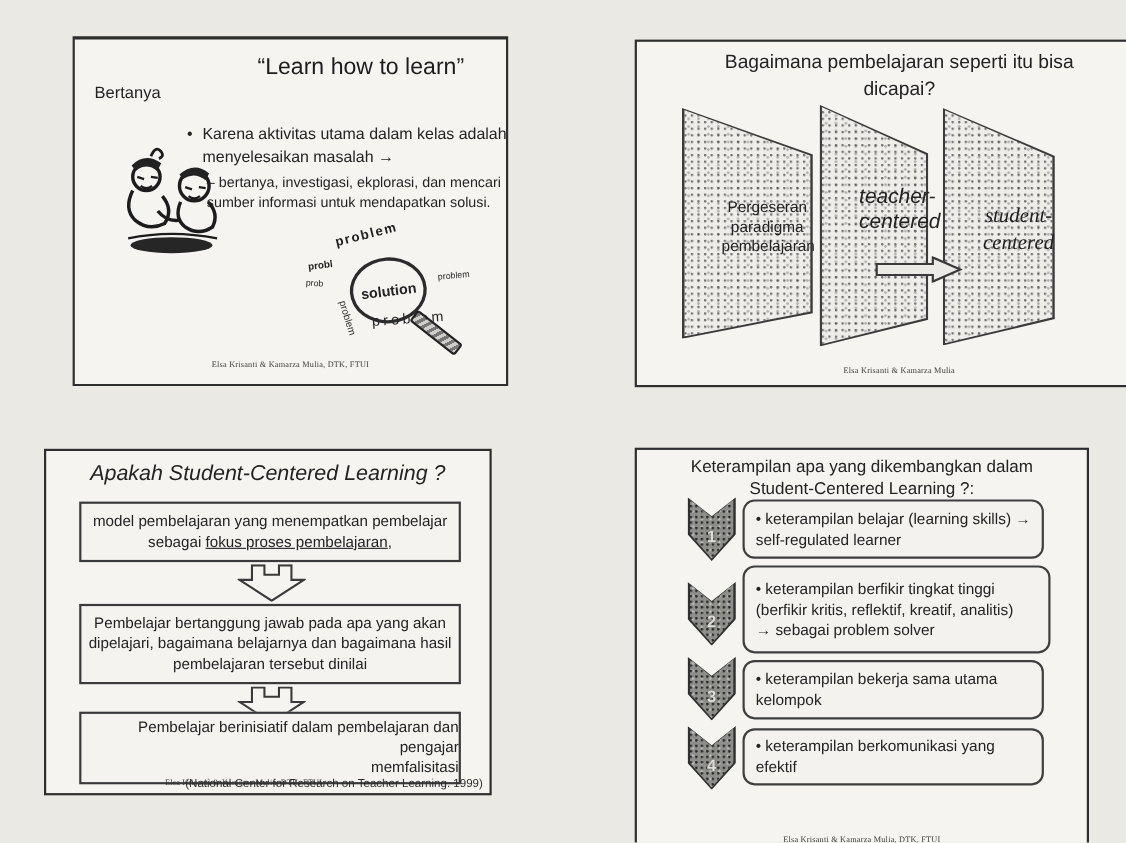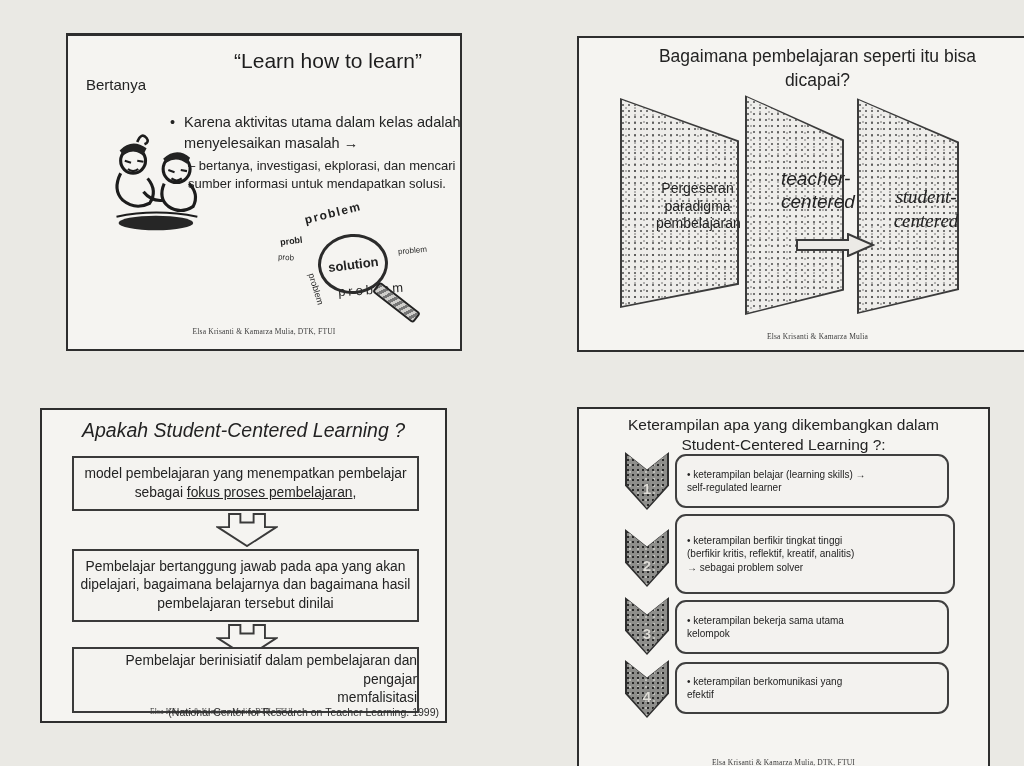--- a/index.html
+++ b/index.html
@@ -97,21 +97,21 @@
       radial-gradient(circle at 1px 1px, rgba(15,15,15,.8) 1px, transparent 1.4px),
       radial-gradient(circle at 3px 4px, rgba(230,230,225,.5) 1px, transparent 1.3px);
     background-size:5px 5px, 8px 7px;}
   .chev .num{position:absolute;left:0;right:0;top:48%;text-align:center;
     font-size:15px;font-weight:bold;color:#dedcd6;text-shadow:0 0 2px #555;}
   .chev-0{left:46px;top:43px;height:58px;}
   .chev-1{left:46px;top:120px;height:58px;}
   .chev-2{left:46px;top:188px;height:58px;}
   .chev-3{left:46px;top:251px;height:58px;}
   .s4-box{position:absolute;left:96px;width:274px;border:2px solid #3f3f3f;border-radius:11px;
-    background:#f3f2ef;box-sizing:border-box;padding:4px 10px;font-size:10px;line-height:1.35;
+    background:#f3f2ef;box-sizing:border-box;padding:4px 10px;font-size:14px;line-height:1.35;
     display:flex;align-items:center;}
   .s4-box-0{top:45px;height:54px;}
   .s4-box-1{top:105px;height:80px;width:280px;}
   .s4-box-2{top:191px;height:54px;}
   .s4-box-3{top:253px;height:52px;}
   .s4-footer{left:0;right:0;bottom:5px;text-align:center;}
 </style>
 </head>
 <body>
 

